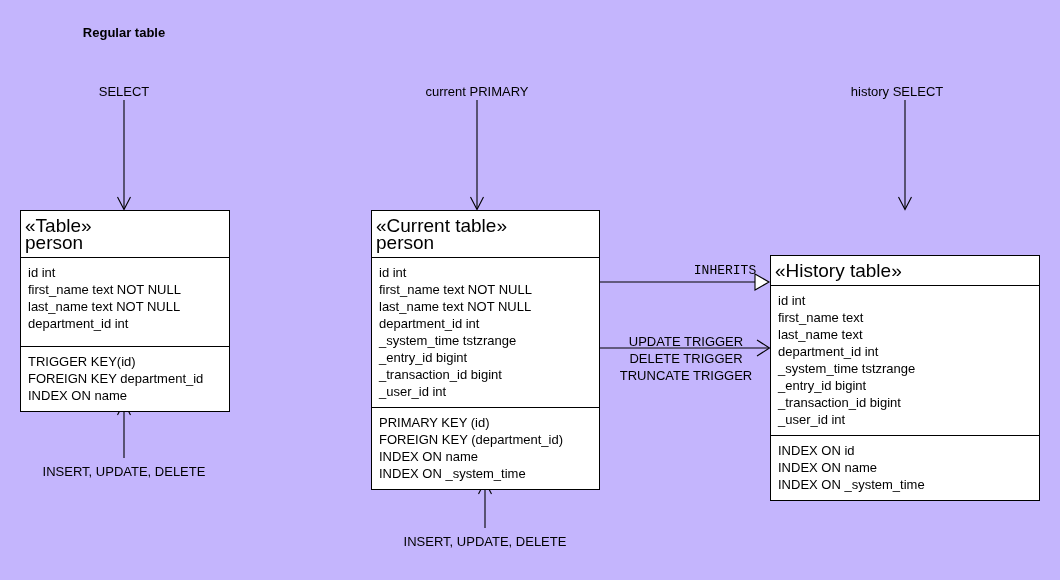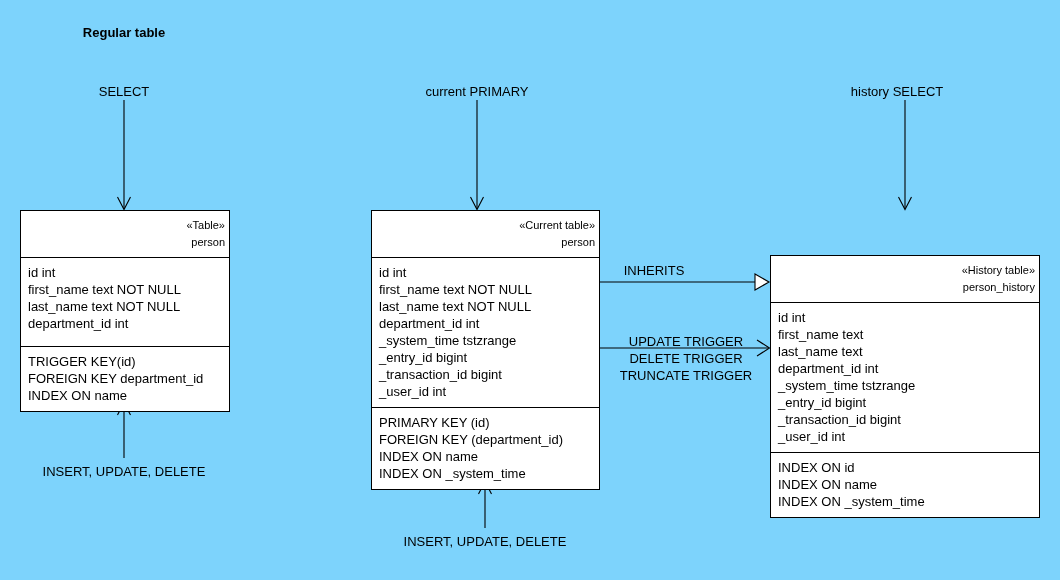--- a/index.html
+++ b/index.html
@@ -4,21 +4,21 @@
 <style>
   html, body {
     margin: 0;
     padding: 0;
     background: #ffffff;
   }
   #canvas {
     position: relative;
     width: 1060px;
     height: 580px;
-    background: #7dd3fc;
+    background: #c4b5fd;
     font-family: "Liberation Sans", sans-serif;
     color: #000000;
     overflow: hidden;
   }
 
   
   .section-title {
     position: absolute;
     font-size: 13px;
     font-weight: bold;
@@ -34,42 +34,42 @@
     font-size: 13px;
     white-space: nowrap;
     transform: translateX(-50%);
   }
   #label-select          { left: 124px; top: 84px; }
   #label-current-select  { left: 477px; top: 84px; }
   #label-history-select  { left: 897px; top: 84px; }
   #label-iud-left        { left: 124px; top: 464px; }
   #label-iud-middle      { left: 485px; top: 534px; }
 
-  #label-inherits { left: 654px; top: 263px; }
+  #label-inherits { left: 725px; top: 263px; font-family: Liberation Mono, monospace; }
   .trigger-label {
     position: absolute;
     font-size: 13px;
     white-space: nowrap;
     transform: translateX(-50%);
     text-align: center;
   }
   #label-update-trigger   { left: 686px; top: 334px; }
   #label-delete-trigger   { left: 686px; top: 351px; }
   #label-truncate-trigger { left: 686px; top: 368px; }
 
   
   .table-box {
     position: absolute;
     border: 1px solid #000000;
     background: #ffffff;
     box-sizing: border-box;
   }
   .box-header {
-    text-align: right;
-    font-size: 11px;
+    text-align: left;
+    font-size: 19px;
     line-height: 17px;
     padding: 6px 4px 6px 4px;
     border-bottom: 1px solid #000000;
   }
   .box-section {
     font-size: 13px;
     line-height: 17px;
     padding: 6px 6px 7px 7px;
   }
   .box-section + .box-section {
@@ -181,21 +181,20 @@
       <div>PRIMARY KEY (id)</div>
       <div>FOREIGN KEY (department_id)</div>
       <div>INDEX ON name</div>
       <div>INDEX ON _system_time</div>
     </div>
   </div>
 
   <div class="table-box" id="box-person-hist">
     <div class="box-header">
       <div>«History table»</div>
-      <div>person_history</div>
     </div>
     <div class="box-section">
       <div>id int</div>
       <div>first_name text</div>
       <div>last_name text</div>
       <div>department_id int</div>
       <div>_system_time tstzrange</div>
       <div>_entry_id bigint</div>
       <div>_transaction_id bigint</div>
       <div>_user_id int</div>

